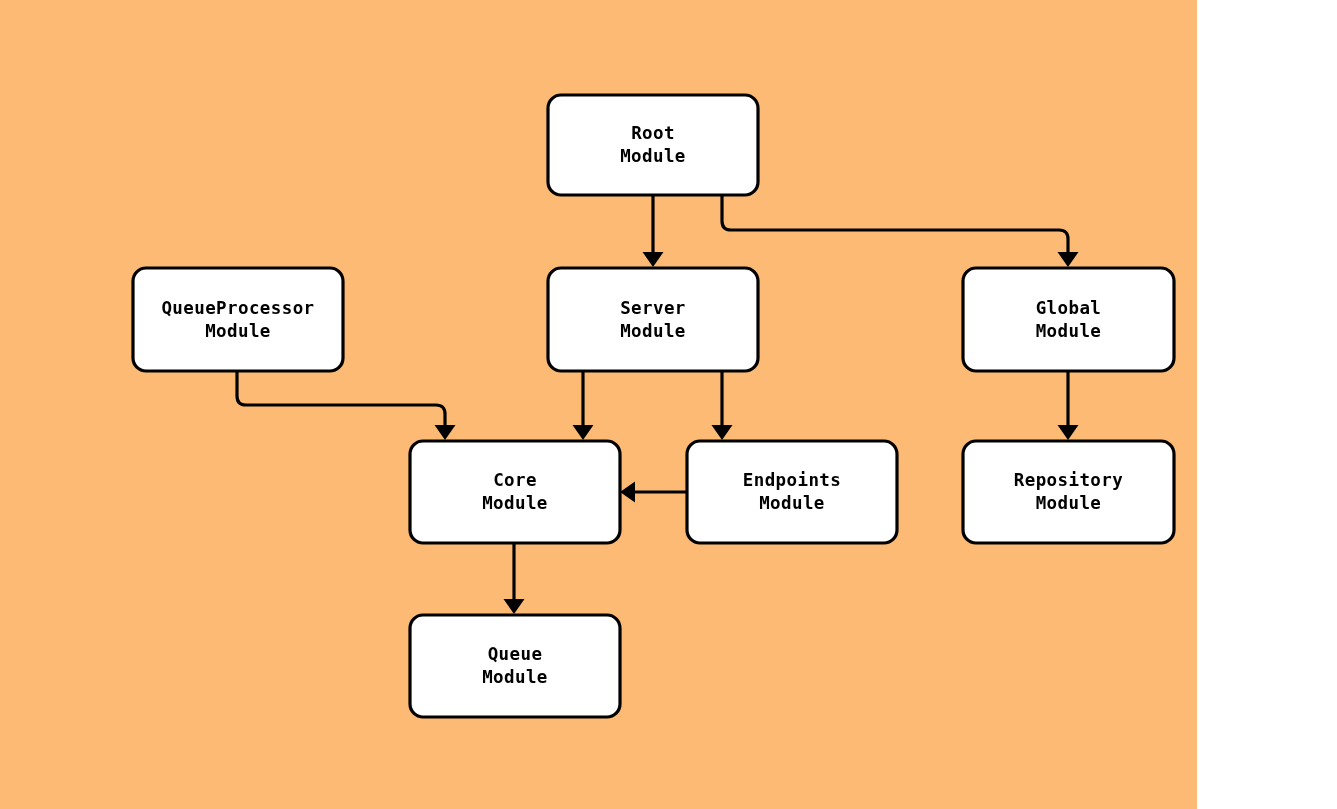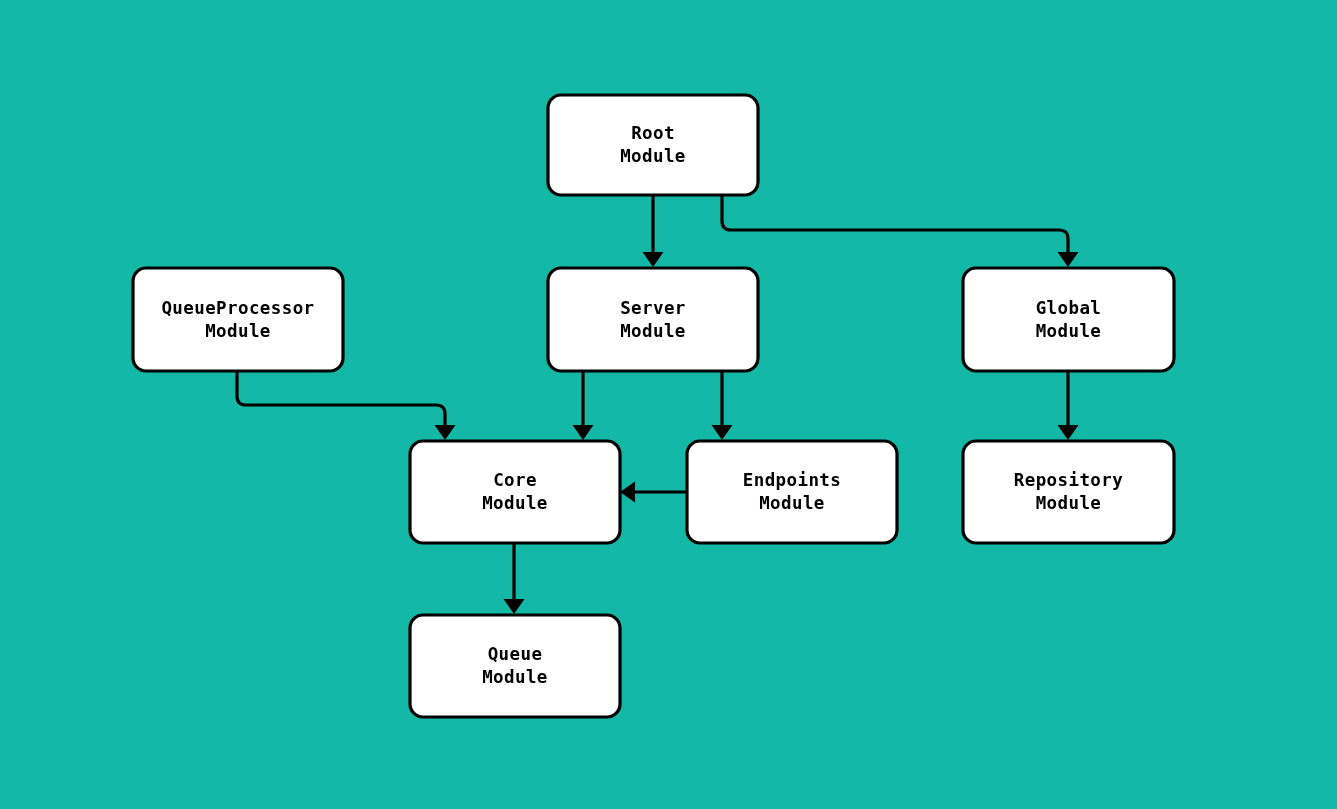--- a/index.html
+++ b/index.html
@@ -9,23 +9,23 @@
     background: #ffffff;
   }
   body {
     width: 1337px;
     height: 809px;
     font-family: "DejaVu Sans Mono", "Liberation Mono", monospace;
     overflow: hidden;
   }
   #diagram-root {
     position: relative;
-    width: 1337px;
+    width: 1197px;
     height: 809px;
-    background: #14b8a6;
+    background: #fdba74;
   }
   svg#diagram-svg {
     position: absolute;
     top: 0;
     left: 0;
     width: 1337px;
     height: 809px;
     display: block;
   }
   .node-box {

